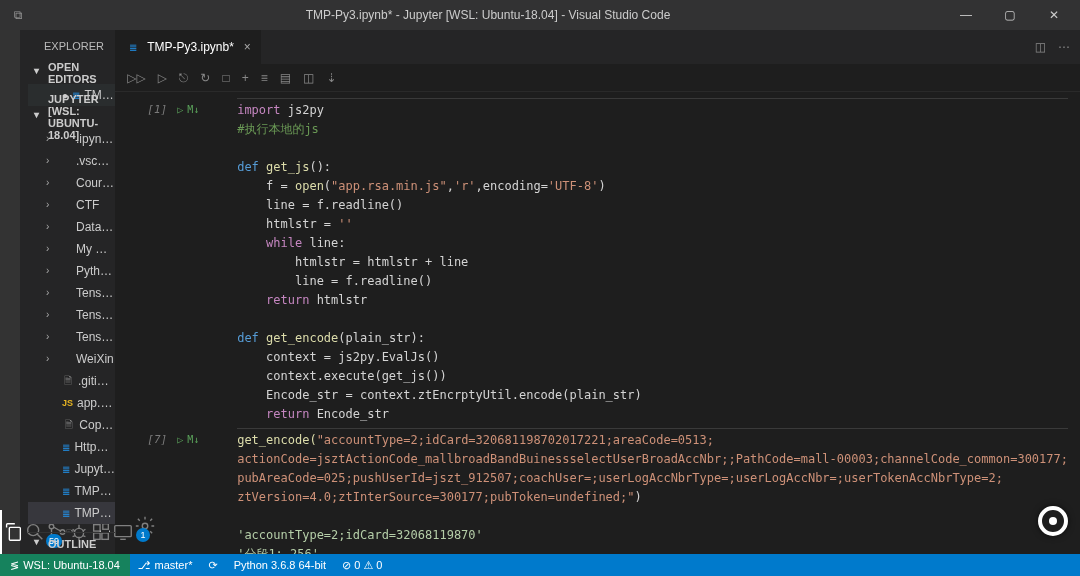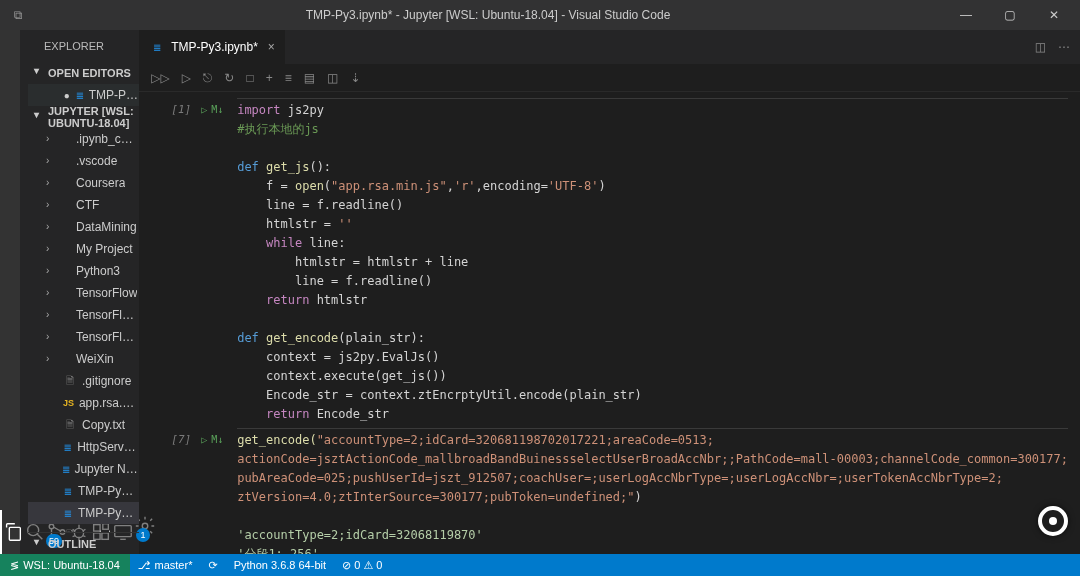--- a/index.html
+++ b/index.html
@@ -37,21 +37,21 @@
 .tabbar { height: 34px; background: #252526; display: flex; align-items: stretch; }
 .tab { display: flex; align-items: center; padding: 0 10px; background: #1e1e1e; color: #fff; gap: 6px; border-right: 1px solid #252526; }
 .tab .close { color: #aaa; margin-left: 4px; }
 .tab-icons { margin-left: auto; display:flex; align-items:center; gap:12px; padding: 0 10px; color:#888; }
 .toolbar { height: 28px; display: flex; align-items: center; gap: 12px; padding: 0 12px; color: #888; border-bottom: 1px solid #2a2a2a; font-size: 12px; }
 .toolbar span { cursor: pointer; }
 .cells { flex: 1; overflow: auto; padding: 6px 12px; font-family: Consolas, monospace; font-size: 12px; line-height: 19px; }
 .cell { display: flex; gap: 10px; margin-bottom: 4px; }
 .cnum { width: 40px; text-align: right; color: #7a7a7a; font-style: italic; font-size: 11px; padding-top: 2px; }
 .cgutter { width: 26px; display: flex; gap: 4px; color: #5aa25a; padding-top: 2px; font-size: 10px; }
-.ccode { flex: 1; white-space: pre; color: #d4d4d4; border-top: 1px solid #3a3a3a; padding-top: 2px; }
+.ccode { flex: 1; white-space: pre; color: #d4d4d4; border-top: 1px solid #3a3a3a; padding-top: 2px; margin-left: 24px; }
 .kw   { color: #c586c0; }
 .kw2  { color: #569cd6; }
 .fn   { color: #dcdcaa; }
 .str  { color: #ce9178; }
 .cmt  { color: #6a9955; }
 .out  { color: #b5cea8; }
 .statusbar { height: 22px; background: #007acc; display: flex; align-items: center; color: #fff; font-size: 11px; }
 .sbitem { padding: 0 8px; display: inline-flex; align-items: center; gap: 4px; }
 .sbitem.remote { background: #16825d; height:100%; padding: 0 10px; }
 .water { position: absolute; right: 12px; bottom: 40px; color: #fff; font-size: 26px; font-weight: bold; display:flex; align-items:center; gap:8px; pointer-events:none; text-shadow: 0 0 6px #000; }

